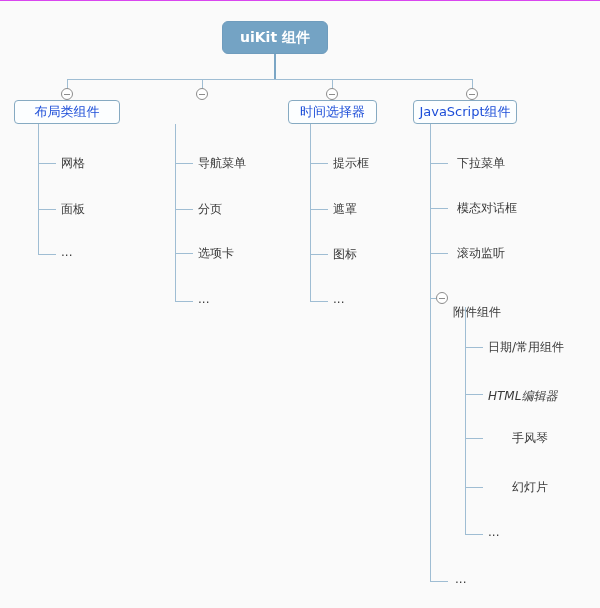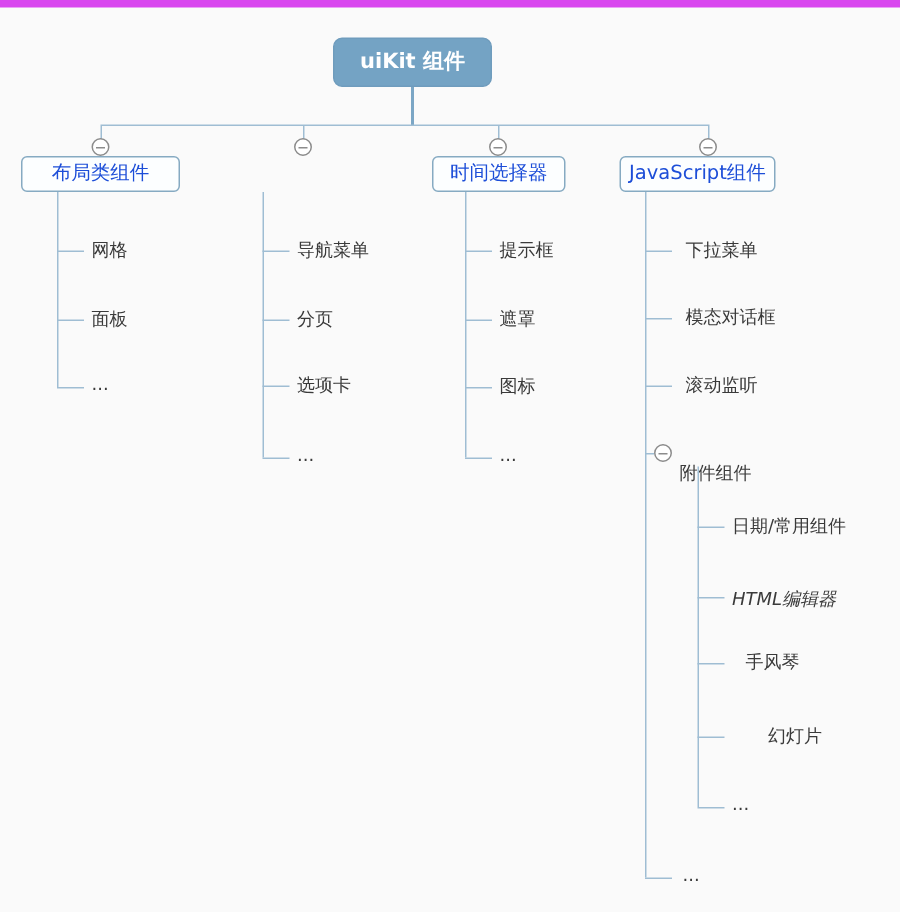--- a/index.html
+++ b/index.html
@@ -6,21 +6,21 @@
   html, body { width: 600px; height: 608px; }
   body {
     font-family: "DejaVu Sans", "Liberation Sans", sans-serif;
     background: #fafafa;
   }
   .canvas {
     position: relative;
     width: 600px;
     height: 608px;
     background: #fafafa;
-    border-top: 5px solid #d946ef;
+    border-top: 1px solid #d946ef;
     overflow: hidden;
   }
   .line { position: absolute; background: #9fbdd3; }
   .root-drop { background: #7ba6c5; }
   .root-node {
     position: absolute;
     left: 222px; top: 20px;
     width: 106px; height: 33px;
     background: #74a3c4;
     border: 1px solid #6f9cbd;
@@ -135,20 +135,20 @@
   <div class="leaf" style="left:453px; top:311px;">附件组件</div>
 
   <div class="line" style="left:465px; top:306px; width:1px; height:227px;"></div>
   <div class="line" style="left:465px; top:346px; width:18px; height:1px;"></div>
   <div class="line" style="left:465px; top:393px; width:18px; height:1px;"></div>
   <div class="line" style="left:465px; top:437px; width:18px; height:1px;"></div>
   <div class="line" style="left:465px; top:486px; width:18px; height:1px;"></div>
   <div class="line" style="left:465px; top:533px; width:18px; height:1px;"></div>
   <div class="leaf" style="left:488px; top:346px;">日期/常用组件</div>
   <div class="leaf" style="left:488px; top:395px;font-style:italic;">HTML编辑器</div>
-  <div class="leaf" style="left:497px; top:437px;">手风琴</div>
+  <div class="leaf" style="left:512px; top:437px;">手风琴</div>
   <div class="leaf" style="left:488px; top:486px;margin-left:24px;">幻灯片</div>
   <div class="leaf" style="left:488px; top:531px;">...</div>
 
   <div class="line" style="left:430px; top:580px; width:18px; height:1px;"></div>
   <div class="leaf" style="left:455px; top:578px;">...</div>
 
 </div>
 
 </body></html>

